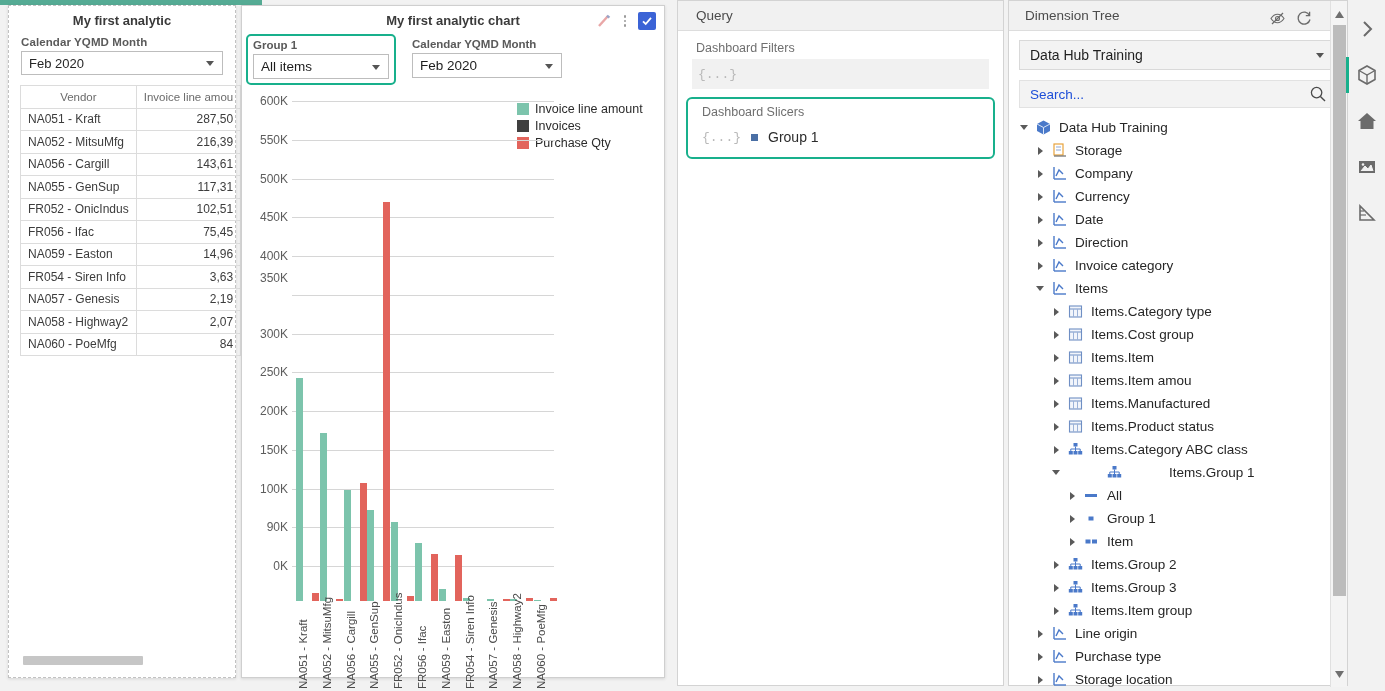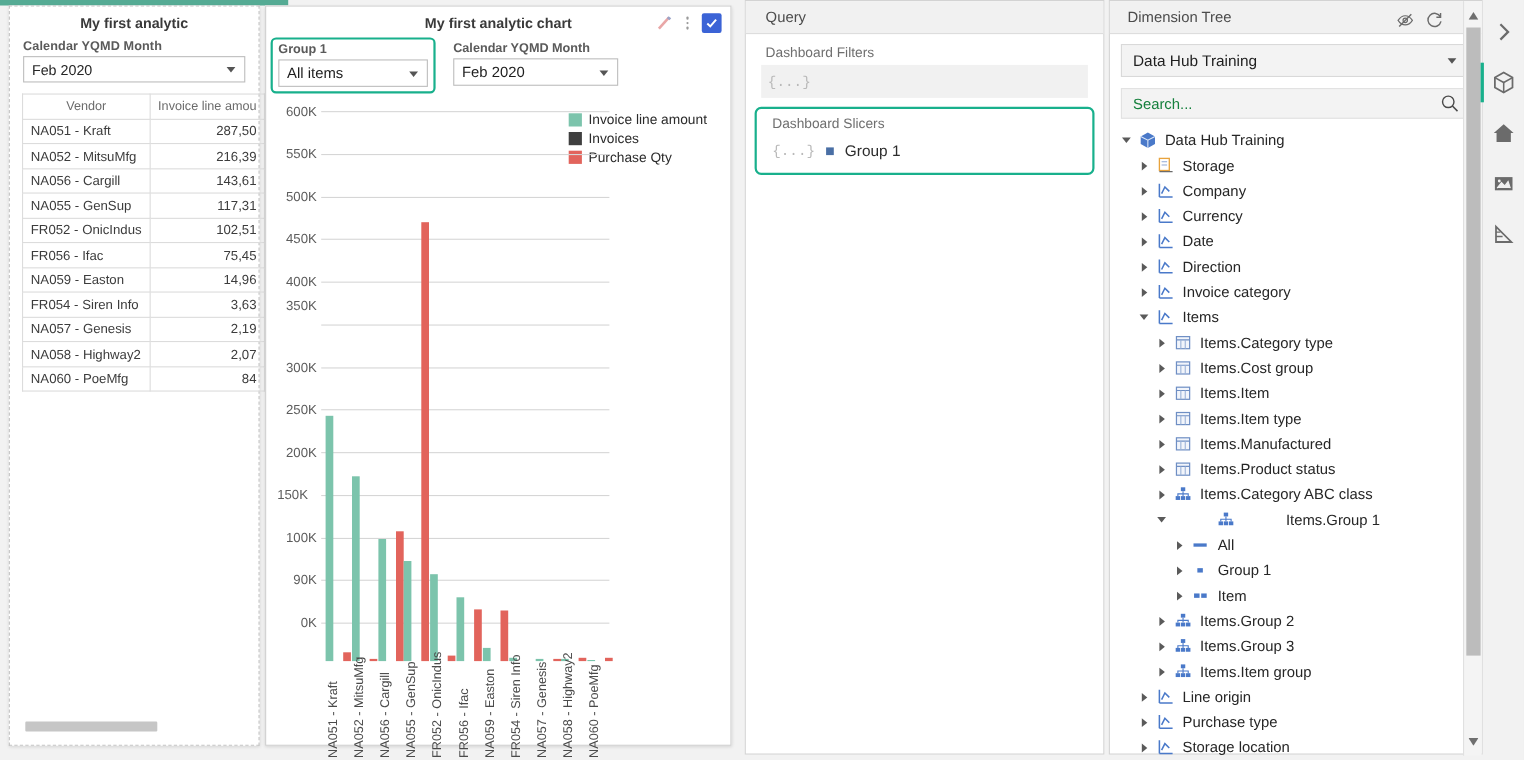--- a/index.html
+++ b/index.html
@@ -151,21 +151,21 @@
   }
   .t-head-icons { position:absolute; right:34px; top:7px; display:flex; gap:10px; }
   .cube-select {
     position:relative; margin:9px 10px 0 10px; height:30px; background:#f3f3f3;
     border:1px solid #d9d9d9; display:flex; align-items:center;
     padding:0 26px 0 10px; font-size:14px; color:#1f1f1f;
   }
   .search-box {
     position:relative; margin:10px 10px 0 10px; height:28px; background:#f3f3f3;
     border:1px solid #e2e2e2; display:flex; align-items:center; padding:0 30px 0 10px;
-    font-size:13.5px; color:#15803d;
+    font-size:13.5px; color:#1d4ed8;
   }
   .tree { margin-top:8px; height:600px; overflow:hidden; }
   .tree-row { display:flex; align-items:center; height:23px; white-space:nowrap; }
   .tree-row .tw { font-size:13.5px; color:#262626; }
   .twisty { width:12px; height:12px; flex:0 0 12px; margin-right:4px; position:relative; }
   .twisty.closed::before {
     content:""; position:absolute; left:3px; top:2px;
     border-left:5px solid #5a5a5a; border-top:4px solid transparent;
     border-bottom:4px solid transparent;
   }
@@ -328,21 +328,21 @@
           <div class="legend-row">
             <span class="legend-sw" style="background: rgb(226, 100, 92);"></span>
             <span class="legend-txt">Purchase Qty</span>
           </div>
         </div>
       <div class="axis-area">
         <div class="ytick-col" id="yticks">
             <div class="ylabel" style="top: 475px;">0K</div>
             <div class="ylabel" style="top: 436.25px;">90K</div>
             <div class="ylabel" style="top: 397.5px;">100K</div>
-            <div class="ylabel" style="top: 358.75px; text-align: center;">150K</div>
+            <div class="ylabel" style="top: 358.75px;">150K</div>
             <div class="ylabel" style="top: 320px;">200K</div>
             <div class="ylabel" style="top: 281.25px;">250K</div>
             <div class="ylabel" style="top: 242.5px;">300K</div>
             <div class="ylabel" style="top: 187px;">350K</div>
             <div class="ylabel" style="top: 165px;">400K</div>
             <div class="ylabel" style="top: 126.25px;">450K</div>
             <div class="ylabel" style="top: 87.5px;">500K</div>
             <div class="ylabel" style="top: 48.75px;">550K</div>
             <div class="ylabel" style="top: 10px;">600K</div>
           </div>
@@ -581,21 +581,21 @@
         <div class="tree-row" style="padding-left: 42px;">
           <span class="twisty closed"></span>
           <span class="tico">
             <svg width="17" height="17" viewBox="0 0 17 17">
               <rect x="2.5" y="3" width="12" height="11" fill="#f2f5fb" stroke="#6f8fc4" stroke-width="1.1"></rect>
               <line x1="2.5" y1="6" x2="14.5" y2="6" stroke="#6f8fc4" stroke-width="1"></line>
               <line x1="6.5" y1="6" x2="6.5" y2="14" stroke="#9bb2d8" stroke-width="1"></line>
               <line x1="10.5" y1="6" x2="10.5" y2="14" stroke="#9bb2d8" stroke-width="1"></line>
             </svg>
           </span>
-          <span class="tw">Items.Item type</span>
+          <span class="tw">Items.Item amou</span>
         </div>
         <div class="tree-row" style="padding-left: 42px;">
           <span class="twisty closed"></span>
           <span class="tico">
             <svg width="17" height="17" viewBox="0 0 17 17">
               <rect x="2.5" y="3" width="12" height="11" fill="#f2f5fb" stroke="#6f8fc4" stroke-width="1.1"></rect>
               <line x1="2.5" y1="6" x2="14.5" y2="6" stroke="#6f8fc4" stroke-width="1"></line>
               <line x1="6.5" y1="6" x2="6.5" y2="14" stroke="#9bb2d8" stroke-width="1"></line>
               <line x1="10.5" y1="6" x2="10.5" y2="14" stroke="#9bb2d8" stroke-width="1"></line>
             </svg>

